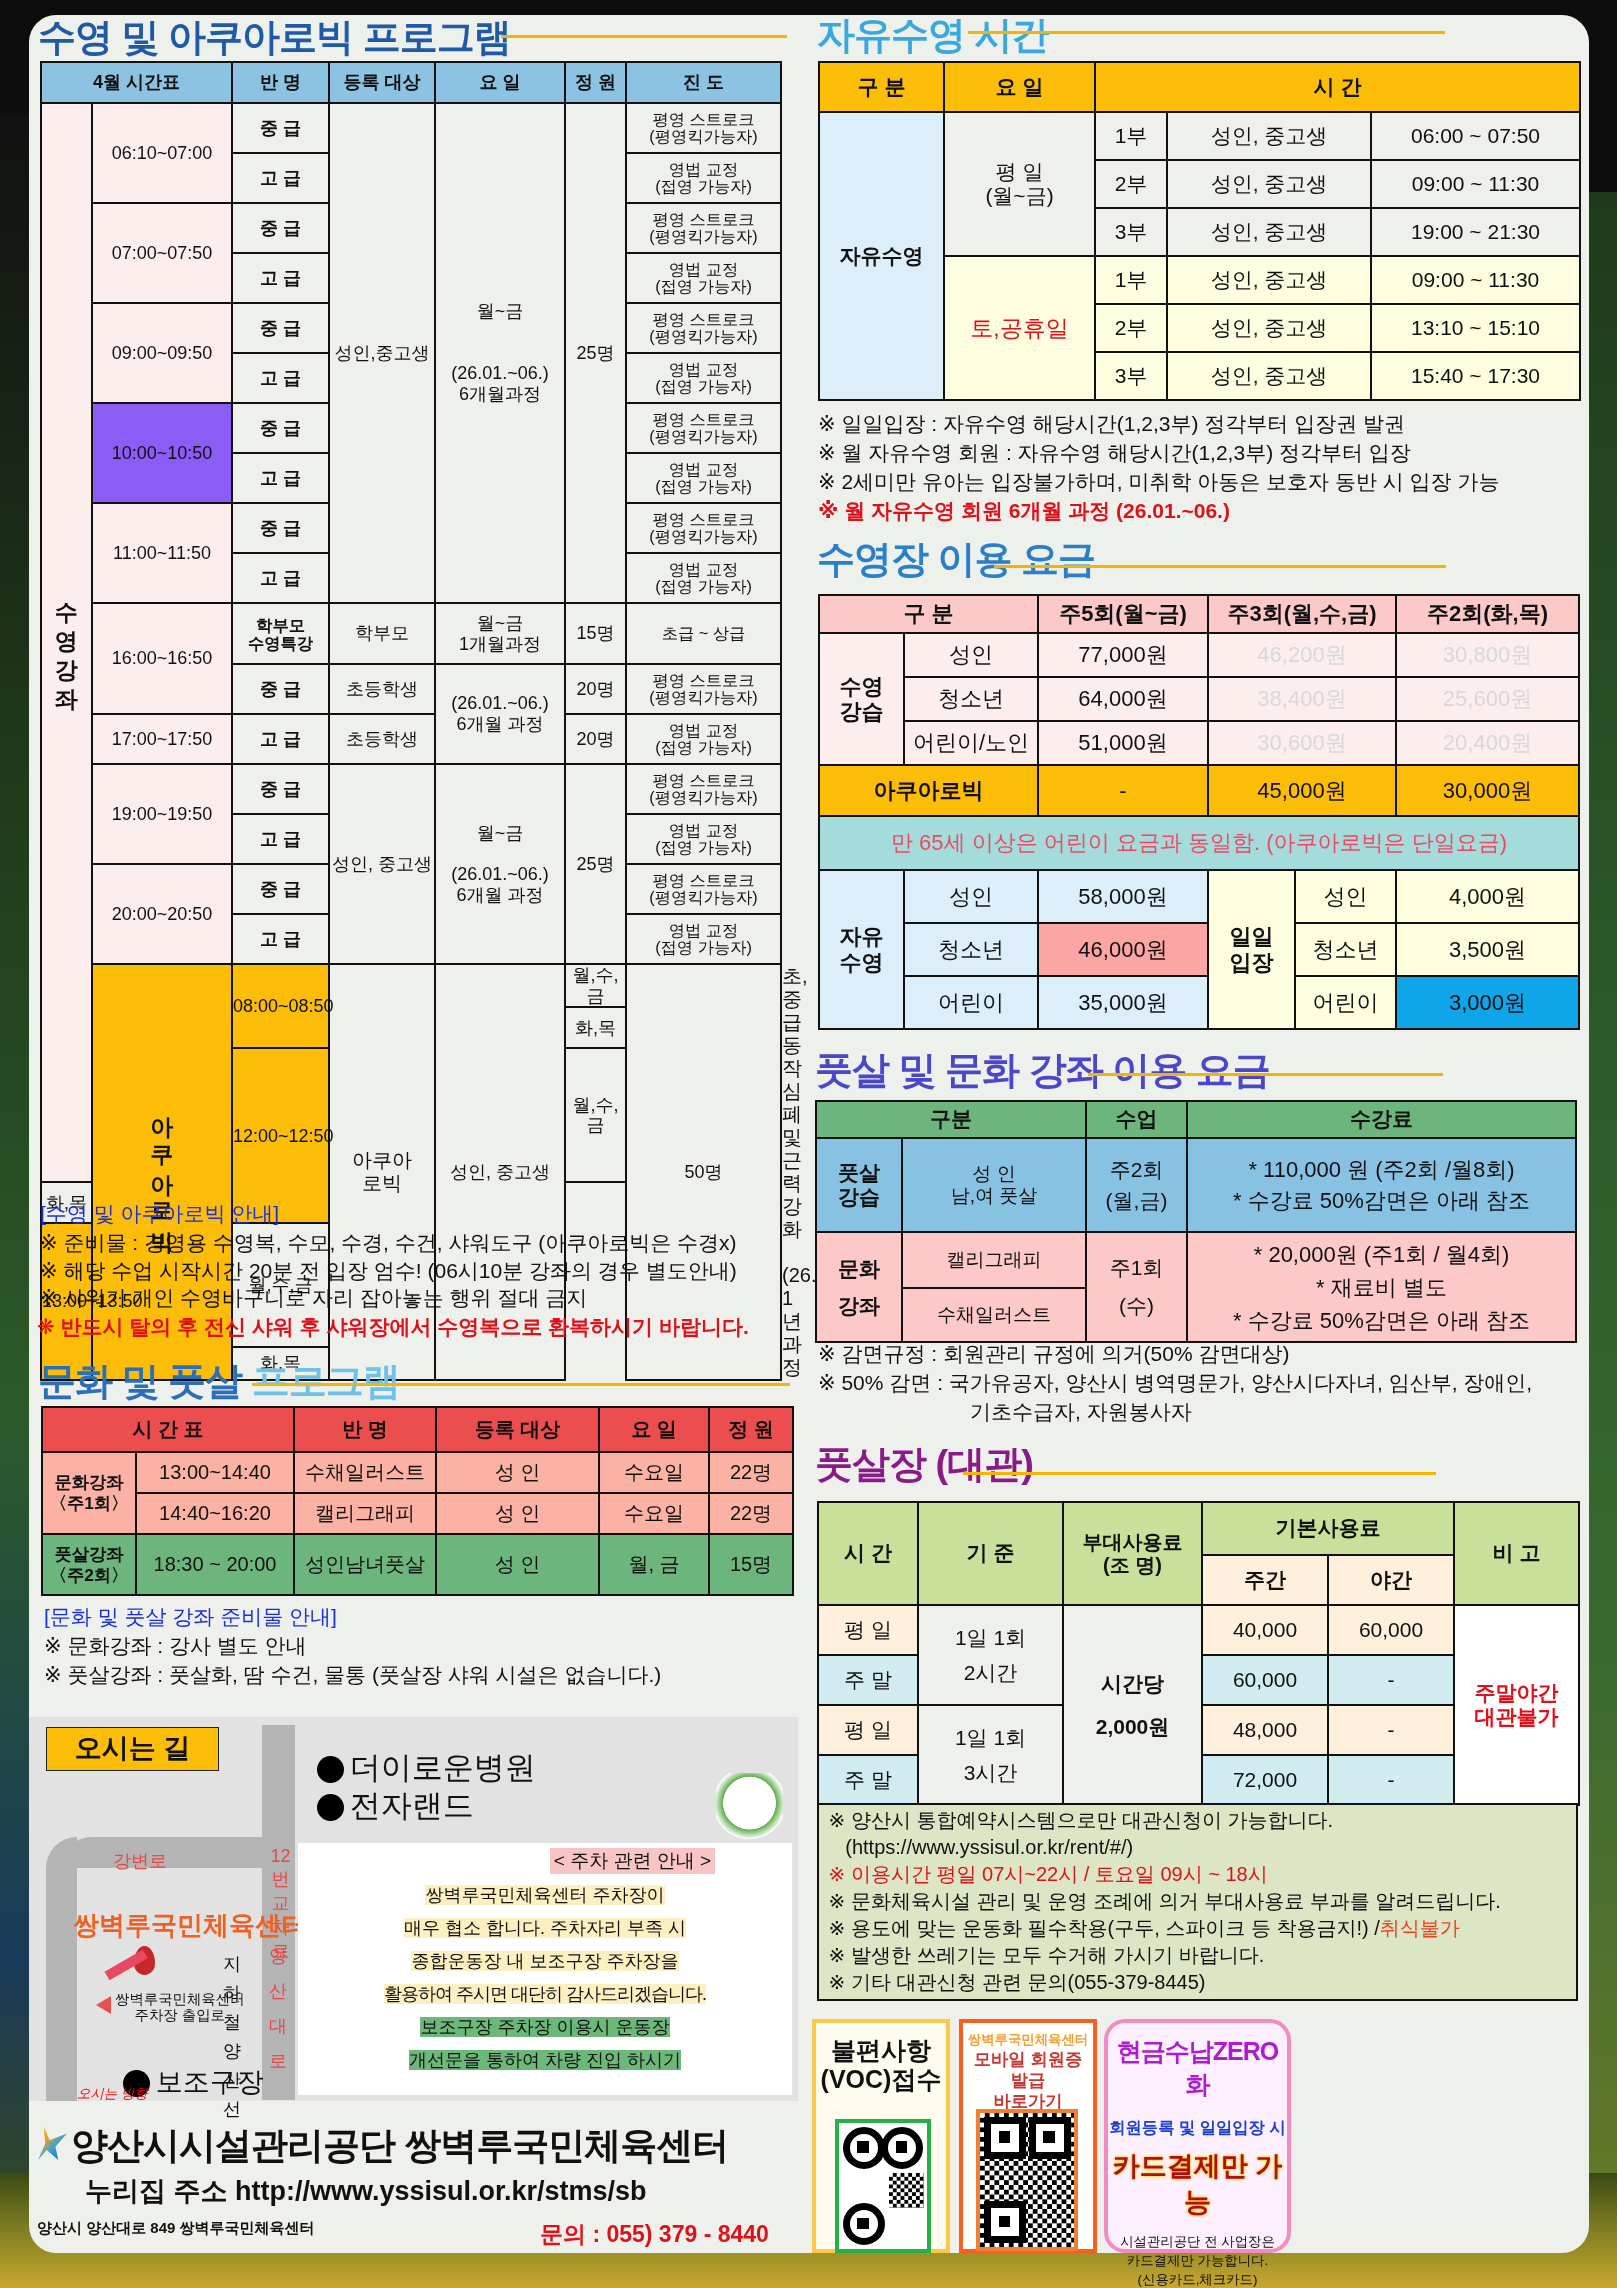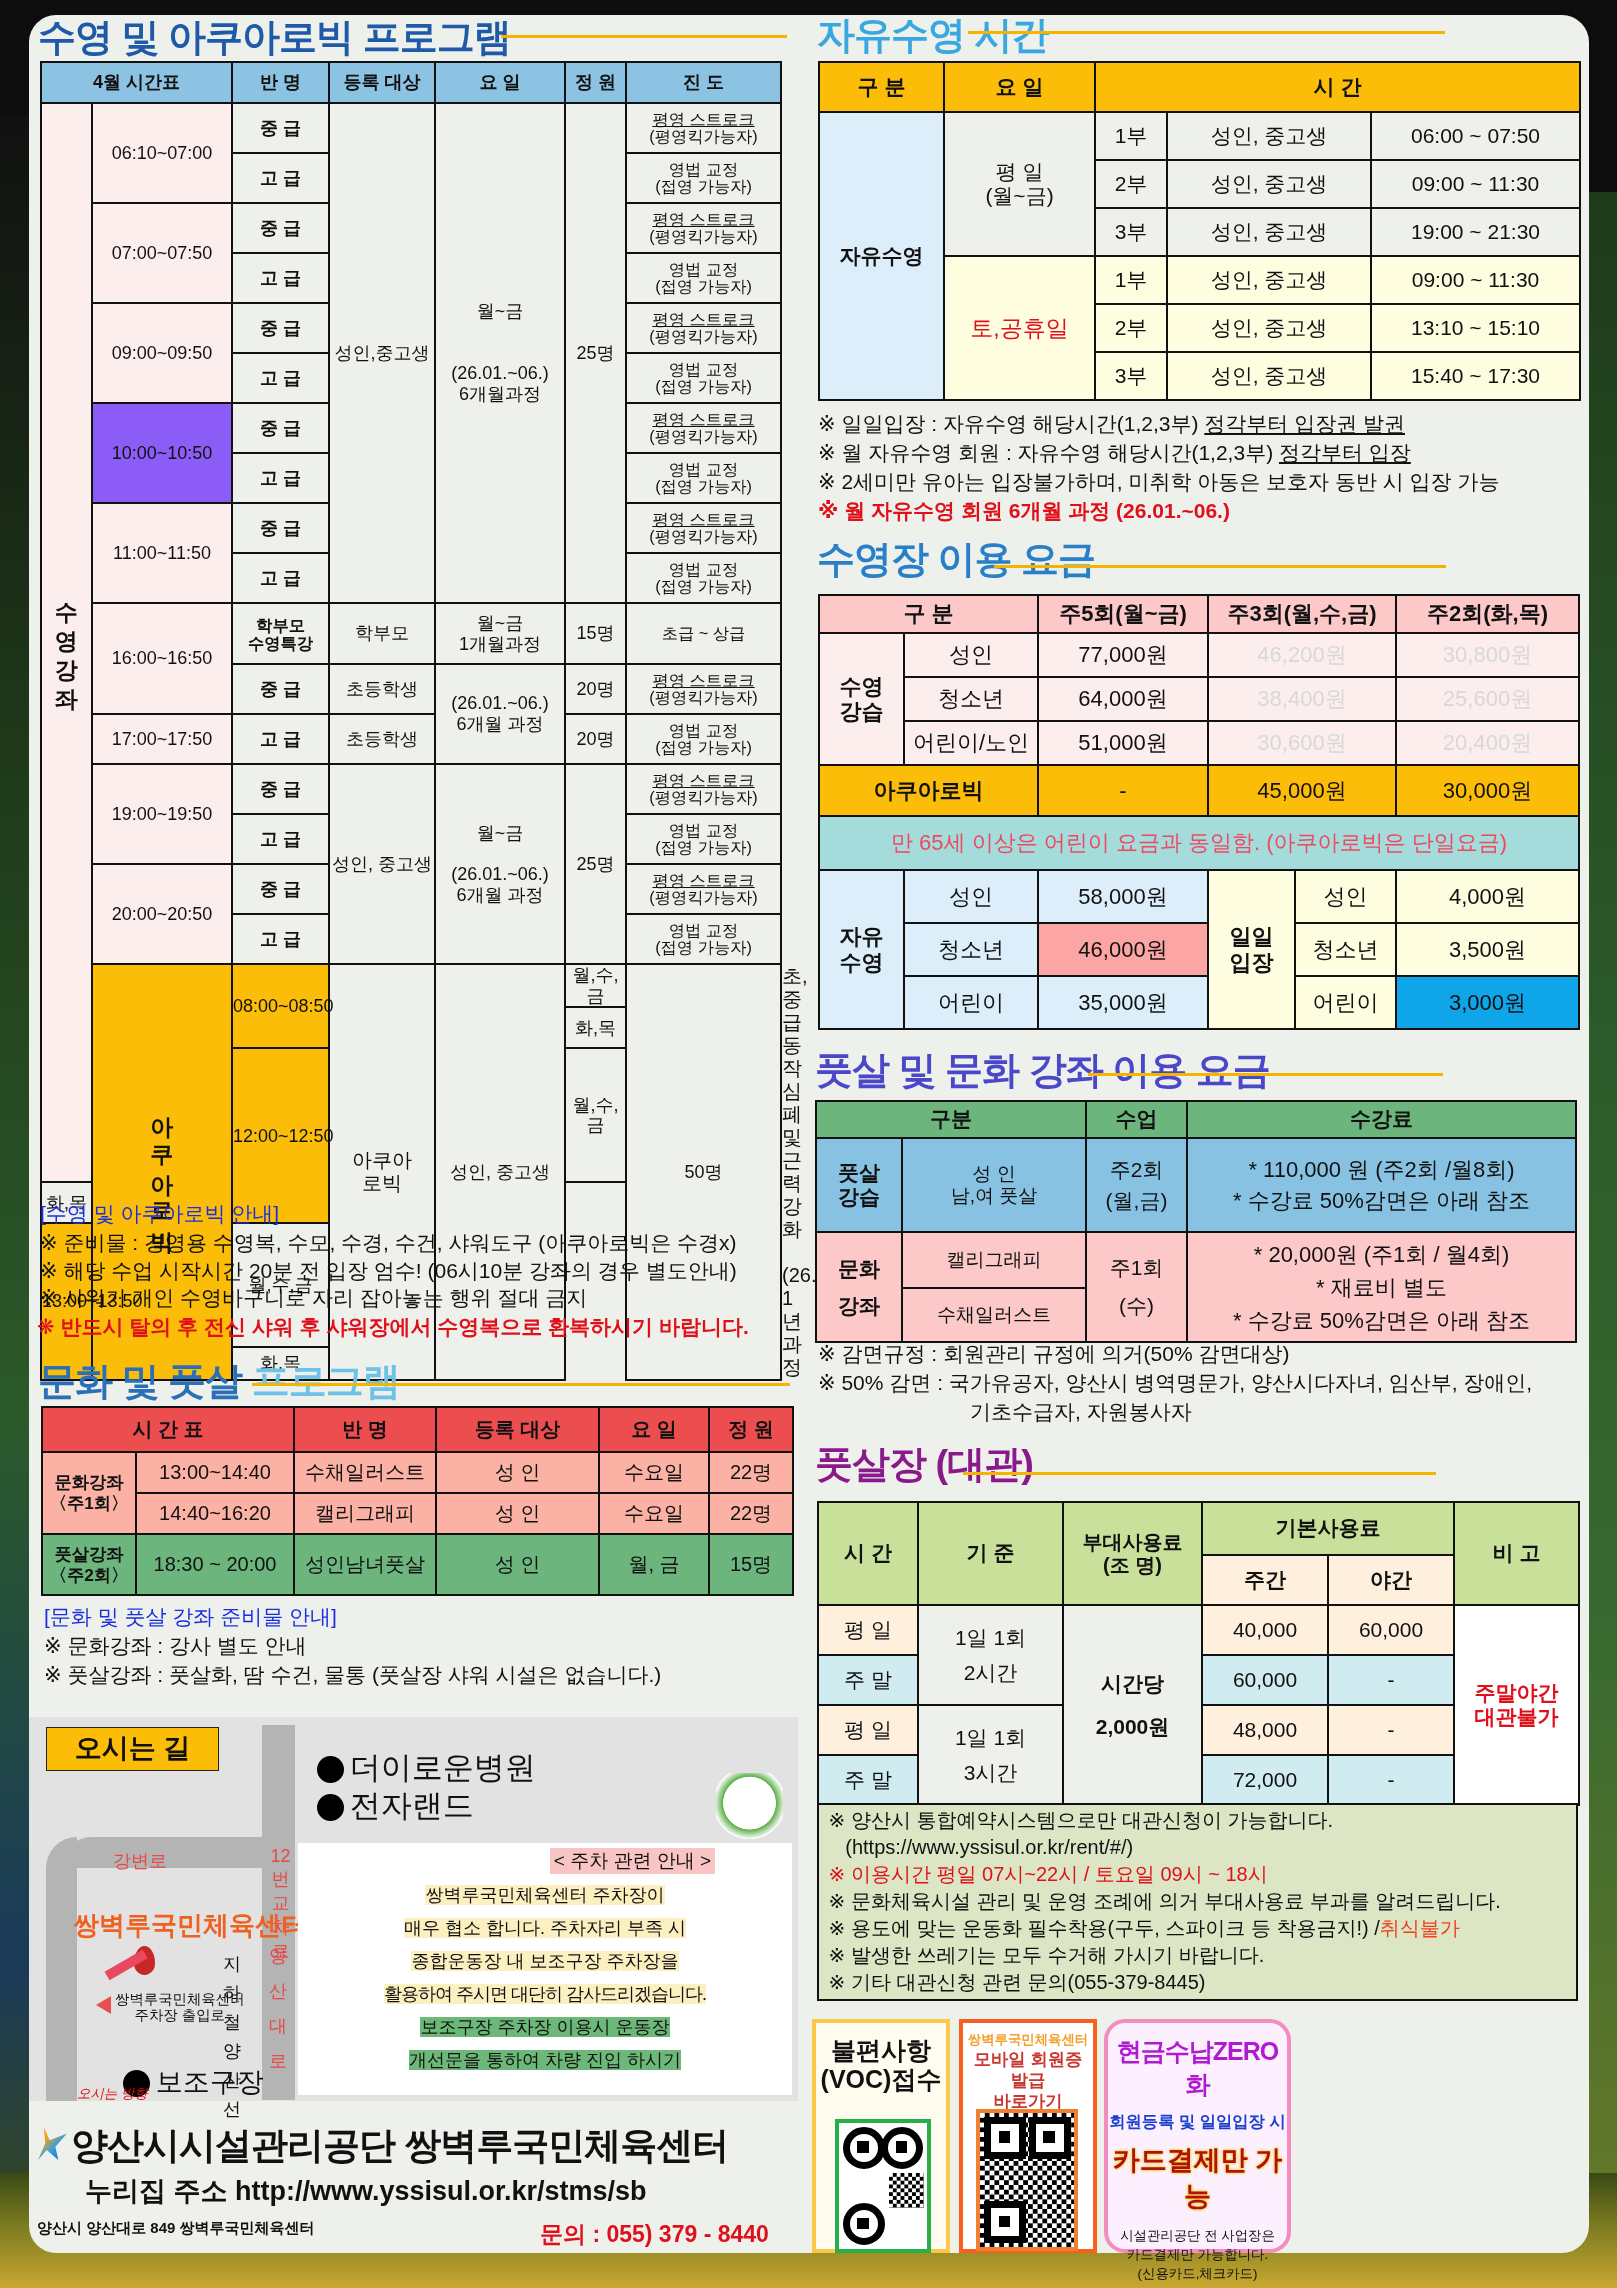--- a/index.html
+++ b/index.html
@@ -12,21 +12,21 @@
 .abs{position:absolute}
 .sec-title{position:absolute;font-weight:bold;font-size:38px;letter-spacing:-1px;white-space:nowrap}
 .sec-line{position:absolute;height:2.9px;background:#f4b400}
 table{border-collapse:collapse;position:absolute;table-layout:fixed}
 td,th{border:2.4px solid #111;text-align:center;vertical-align:middle;line-height:1.15}
 th{font-weight:bold}
 .b{font-weight:bold}
 .red{color:#e0101a}
 .note{position:absolute;font-size:21px;white-space:nowrap;line-height:29px}
 .small{font-size:16.3px;line-height:17.3px}
-.under{text-decoration:underline}
+.under{}
 .vt{writing-mode:vertical-rl;text-orientation:upright;letter-spacing:5.8px}
 .mapbg{position:absolute;background:#e2e2e2}
 .road{position:absolute;background:#b4b4b4}
 .dot{display:inline-block;width:27px;height:27px;border-radius:50%;background:#000;vertical-align:middle;margin-right:5.8px}
 .hl-y{background:#fdf0c0}
 .hl-g{background:#6cb878}
 .qrcorner{position:absolute;width:42px;height:42px;border:7.7px solid #000;background:#fff}
 .qrcorner::after{content:"";position:absolute;left:7.7px;top:7.7px;width:11.5px;height:11.5px;background:#000}
 </style>
 </head>
@@ -633,19 +633,19 @@
   <div class="b" style="text-align:center;white-space:pre-line;font-size:17.3px;line-height:21px;color:#c83830">모바일 회원증 발급
 바로가기</div>
   <div class="abs" style="left:13.4px;top:86px;width:102px;height:142px;border:4.8px solid #f08030;background:repeating-conic-gradient(#000 0 25%,#fff 0 50%) 0 0/9.6px 9.6px">
     <div class="qrcorner" style="left:3.8px;top:3.8px"></div>
     <div class="qrcorner" style="right:3.8px;top:3.8px"></div>
     <div class="qrcorner" style="left:3.8px;bottom:3.8px"></div>
   </div>
 </div>
 <div class="abs" style="left:1104px;top:2019px;width:187px;height:234px;background:#fcf0ff;border:4.8px solid #f48cc0;border-radius:21px;text-align:center">
   <div class="b" style="font-size:25px;color:#b01ad0;margin-top:11.5px;letter-spacing:-1px">현금수납ZERO화</div>
-  <div class="b" style="font-size:16.3px;color:#1a40d0;margin-top:10px">회원등록 및 일일입장 시</div>
+  <div class="b" style="font-size:16.3px;color:#1a40d0;margin-top:16px">회원등록 및 일일입장 시</div>
   <div class="b" style="font-size:27px;color:#b01010;margin-top:9.6px;text-shadow:0 0 2.9px #f4d020,0 0 2.9px #f4d020">카드결제만 가능</div>
   <div style="font-size:13.4px;white-space:pre-line;line-height:19px;margin-top:11.5px">시설관리공단 전 사업장은
 카드결제만 가능합니다.
 (신용카드,체크카드)</div>
 </div>
 
 
 </body></html>

